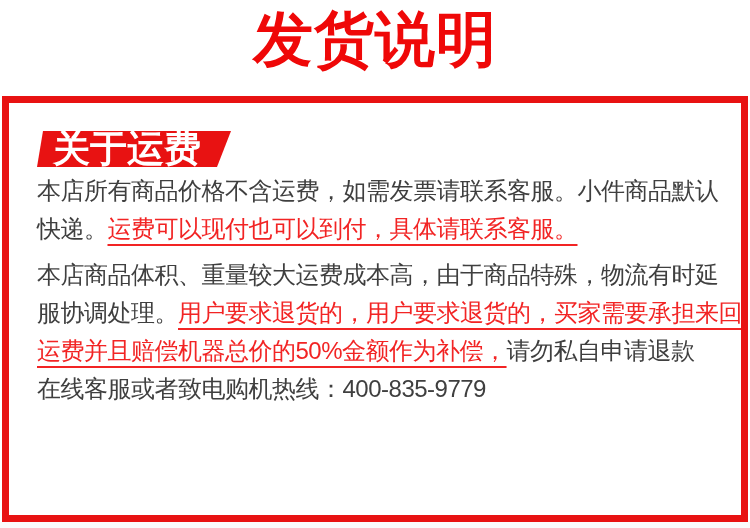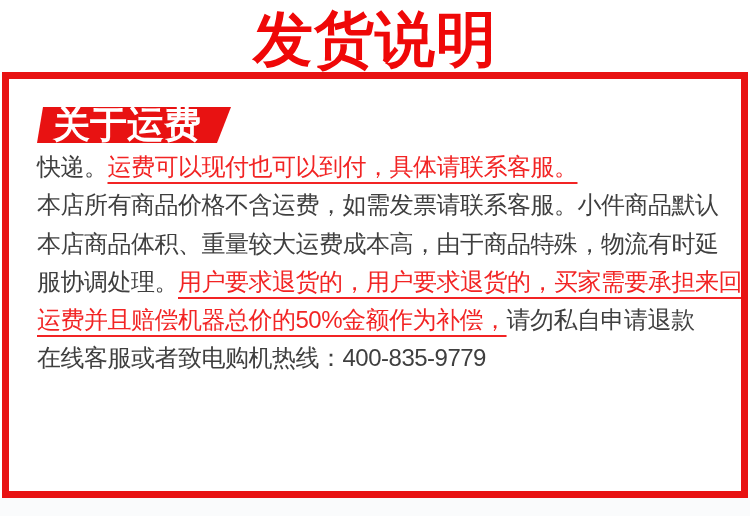--- a/index.html
+++ b/index.html
@@ -6,21 +6,21 @@
   html, body { background: #ffffff; }
   .canvas {
     position: relative;
     width: 750px;
     height: 528px;
     background: #ffffff;
     overflow: hidden;
     font-family: "Liberation Sans", "DejaVu Sans", sans-serif;
   }
   .title {
-    height: 72px;
+    height: 96px;
     line-height: 80px;
     text-align: center;
     font-size: 60px;
     font-weight: 700;
     color: var(--title-red, #ef0808);
     letter-spacing: 1px;
     white-space: nowrap;
   }
   .notice-box {
     margin: 0 2px;
@@ -36,21 +36,21 @@
     color: var(--ribbon-text, #ffffff);
     font-weight: 700;
     font-size: 37px;
     line-height: 36px;
     padding: 0 30px 0 16px;
     clip-path: polygon(6px 0, 100% 0, calc(100% - 14px) 100%, 0 100%);
   }
   .sec-shipping .ribbon { margin-top: 28px; }
   .sec-returns  .ribbon { margin-top: 25px; }
   .sec-shipping .para { margin-top: 5px; }
-  .sec-returns  .para { margin-top: 1px; }
+  .sec-returns  .para { margin-top: 8px; }
   .line {
     white-space: nowrap;
     font-size: 24px;
     line-height: 38px;
     color: var(--body-text, #3f3f3f);
     letter-spacing: -0.5px;
   }
   .em {
     color: var(--highlight-red, #f22424);
     text-decoration: underline;
@@ -69,22 +69,22 @@
 
   <h1 class="title">发货说明</h1>
 
   <div class="notice-box">
 
     <section class="sec-shipping">
       <div class="ribbon">
         <span>关于运费</span>
       </div>
       <div class="para">
+        <p class="line"><span>本店所有商品价格不含运费，如需发票请联系客服。小件商品默认</span></p>
         <p class="line"><span>快递。</span><span class="em">运费可以现付也可以到付，具体请联系客服。</span></p>
-        <p class="line"><span>本店所有商品价格不含运费，如需发票请联系客服。小件商品默认</span></p>
       </div>
     </section>
 
     <section class="sec-returns">
       <div class="para">
         <p class="line"><span>本店商品体积、重量较大运费成本高，由于商品特殊，物流有时延</span></p>
         <p class="line"><span>服协调处理。</span><span class="em">用户要求退货的，用户要求退货的，买家需要承担来回</span></p>
         <p class="line"><span class="em">运费并且赔偿机器总价的50%金额作为补偿，</span><span>请勿私自申请退款</span></p>
         <p class="line"><span>在线客服或者致电购机热线：400-835-9779</span></p>
       </div>

